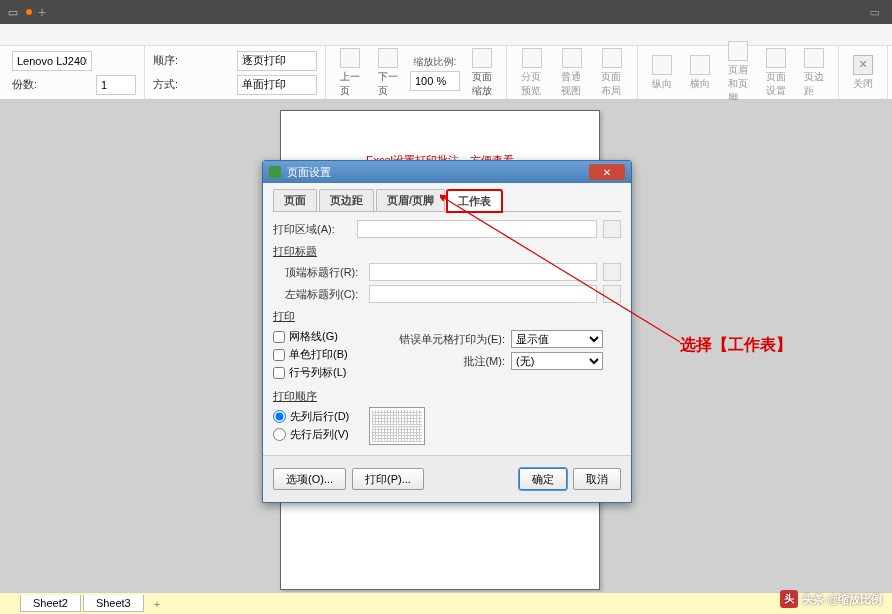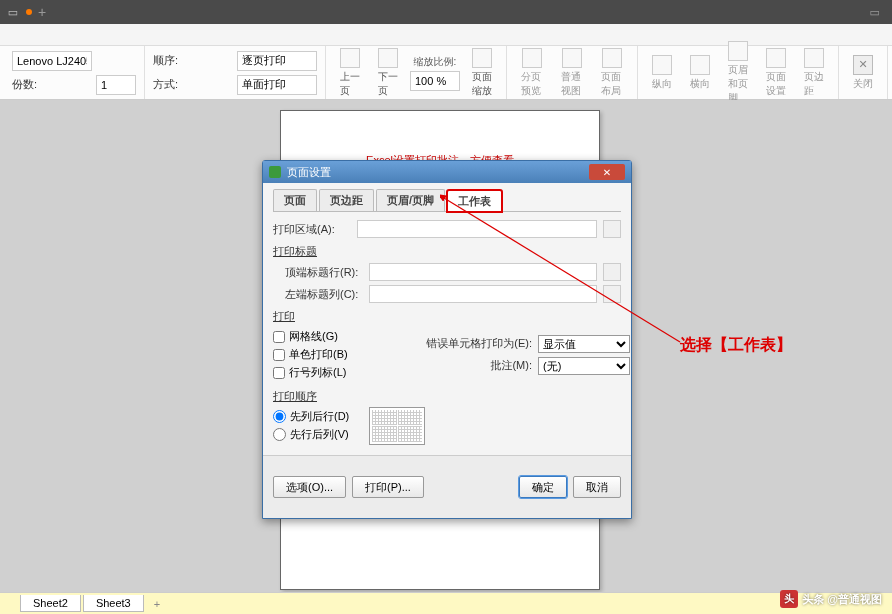--- a/index.html
+++ b/index.html
@@ -46,29 +46,29 @@
 .tab { padding: 3px 10px; border: 1px solid #bbb; border-bottom: none; margin-right: 2px; background: #ececec; color: #444; border-radius: 2px 2px 0 0; }
 .tab.active { background: #fff; position: relative; top: 1px; outline: 2px solid #d00; outline-offset: -1px; }
 .row { display: flex; align-items: center; margin: 4px 0; gap: 6px; }
 .row label { color: #333; min-width: 78px; }
 .row .tinput { flex: 1; height: 18px; border: 1px solid #ccc; background: #fff; }
 .row .range-btn { width: 18px; height: 18px; border: 1px solid #ccc; background: #f0f0f0; }
 .indent { margin-left: 12px; }
 .section-label { color: #333; margin: 6px 0 2px; text-decoration: underline; }
 .cbx { display: flex; align-items: center; gap: 4px; margin: 3px 0; }
 .cbx input { width: 12px; height: 12px; }
-.two-col { display: flex; gap: 29px; align-items: center; }
+.two-col { display: flex; gap: 2px; }
 .two-col .left { flex: 0 0 120px; }
 .two-col .right { flex: 1; }
 .sel2 { width: 92px; height: 18px; border: 1px solid #999; background: #fff; font-size: 11px; }
 .radio { display: flex; align-items: center; gap: 4px; margin: 3px 0; }
 .order-box { display: flex; align-items: center; gap: 20px; }
 .preview { width: 56px; height: 38px; border: 1px solid #999; background: #fff; display: grid; grid-template-columns: 1fr 1fr; grid-template-rows: 1fr 1fr; gap: 1px; padding: 2px; }
 .preview div { background: repeating-linear-gradient(0deg, #ccc 0 1px, transparent 1px 3px), repeating-linear-gradient(90deg, #ccc 0 1px, transparent 1px 3px); }
-.dialog-footer { display: flex; gap: 6px; padding: 20px 10px; background: #ececec; border-top: 1px solid #ccc; }
+.dialog-footer { display: flex; gap: 6px; padding: 12px 10px; background: #ececec; border-top: 1px solid #ccc; }
 .dbtn { height: 22px; padding: 0 12px; border: 1px solid #999; background: linear-gradient(#fff,#e8e8e8); border-radius: 2px; cursor: pointer; }
 .dbtn.primary { border: 1px solid #3a7ac0; outline: 1px solid #5a9ae0; }
 .dialog-footer .spacer { flex: 1; }
 
 
 .annotation { position: absolute; left: 680px; top: 335px; color: #d00; font-size: 16px; font-weight: bold; }
 svg.arrow { position: absolute; left: 440px; top: 172px; pointer-events: none; }
 
 
 .sheet-bar { position: absolute; left: 0; bottom: 0; height: 22px; width: 100%; background: #fef9c3; border-top: 1px solid #ccc; display: flex; align-items: center; padding-left: 20px; }
@@ -283,14 +283,14 @@
 <div class="annotation">选择【工作表】</div>
 
 <div class="sheet-bar">
   <div class="sheet-tab">Sheet2</div>
   <div class="sheet-tab">Sheet3</div>
   <div class="sheet-plus">+</div>
 </div>
 
 <div class="watermark">
   <div class="wm-ico">头</div>
-  <span>头条 @普通视图</span>
+  <span>头条 @缩放比例</span>
 </div>
 
 </body></html>

